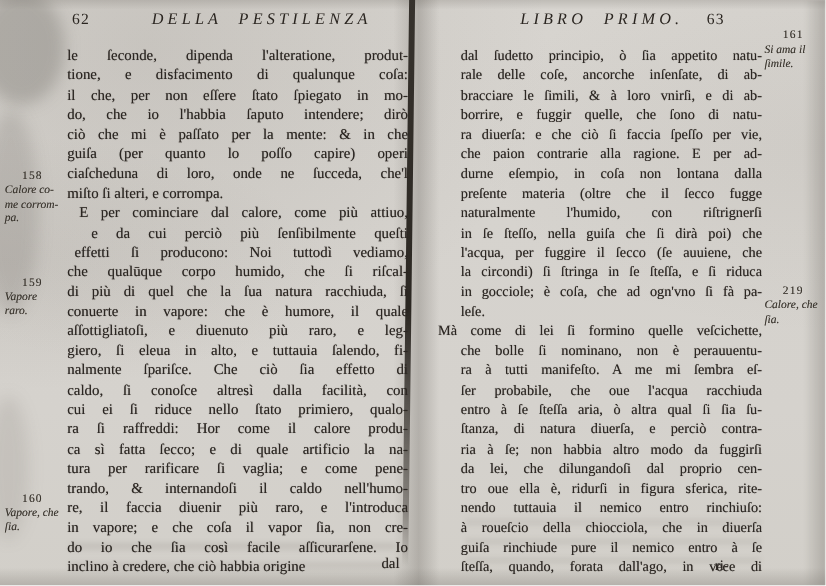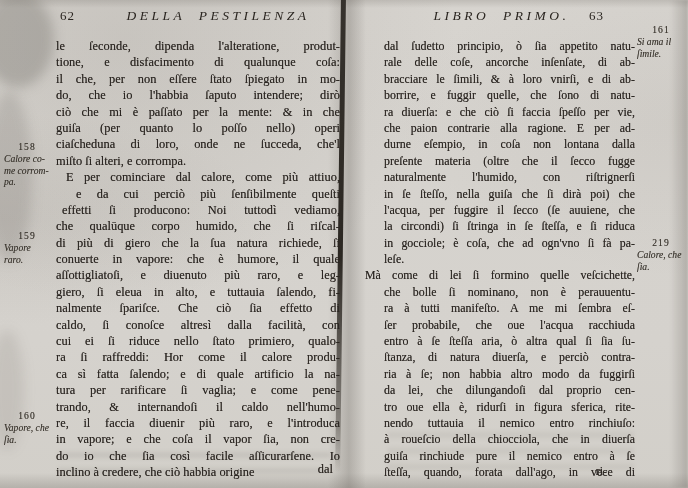--- a/index.html
+++ b/index.html
@@ -97,36 +97,36 @@
   <div class="header left">
     <span class="page-number">62</span>
     <span class="running-title">DELLA PESTILENZA</span>
   </div>
   <div class="body-col left">
       <div class="line">le ſeconde, dipenda l'alteratione, produt-</div>
       <div class="line">tione, e disfacimento di qualunque coſa:</div>
       <div class="line">il che, per non eſſere ſtato ſpiegato in mo-</div>
       <div class="line">do, che io l'habbia ſaputo intendere; dirò</div>
       <div class="line">ciò che mi è paſſato per la mente: &amp; in che</div>
-      <div class="line">guiſa (per quanto lo poſſo nello) operi</div>
+      <div class="line">guiſa (per quanto lo poſſo capire) operi</div>
       <div class="line">ciaſcheduna di loro, onde ne ſucceda, che'l</div>
       <div class="line last">miſto ſi alteri, e corrompa.</div>
       <div class="line para-start">E per cominciare dal calore, come più attiuo,</div>
       <div class="line cont-indent">e da cui perciò più ſenſibilmente queſti</div>
       <div class="line cont-slight">effetti ſi producono: Noi tuttodì vediamo,</div>
       <div class="line">che qualūque corpo humido, che ſi riſcal-</div>
-      <div class="line">di più di giero che la ſua natura richiede, ſi</div>
+      <div class="line">di più di quel che la ſua natura racchiuda, ſi</div>
       <div class="line">conuerte in vapore: che è humore, il quale</div>
       <div class="line">aſſottigliatoſi, e diuenuto più raro, e leg-</div>
       <div class="line">giero, ſi eleua in alto, e tuttauia ſalendo, fi-</div>
       <div class="line">nalmente ſpariſce. Che ciò ſia effetto di</div>
       <div class="line">caldo, ſi conoſce altresì dalla facilità, con</div>
       <div class="line">cui ei ſi riduce nello ſtato primiero, qualo-</div>
       <div class="line">ra ſi raffreddi: Hor come il calore produ-</div>
-      <div class="line">ca sì fatta ſalendo; e di quale artificio la na-</div>
+      <div class="line">ca sì fatta ſecco; e di quale artificio la na-</div>
       <div class="line">tura per rarificare ſi vaglia; e come pene-</div>
       <div class="line">trando, &amp; internandoſi il caldo nell'humo-</div>
       <div class="line">re, il faccia diuenir più raro, e l'introduca</div>
       <div class="line">in vapore; e che coſa il vapor ſia, non cre-</div>
       <div class="line">do io che ſia così facile aſſicurarſene. Io</div>
       <div class="line last">inclino à credere, che ciò habbia origine</div>
     </div>
   <div class="catchword left">dal</div>
   <div class="lp-notes">
       <div class="margin-note note-0">

